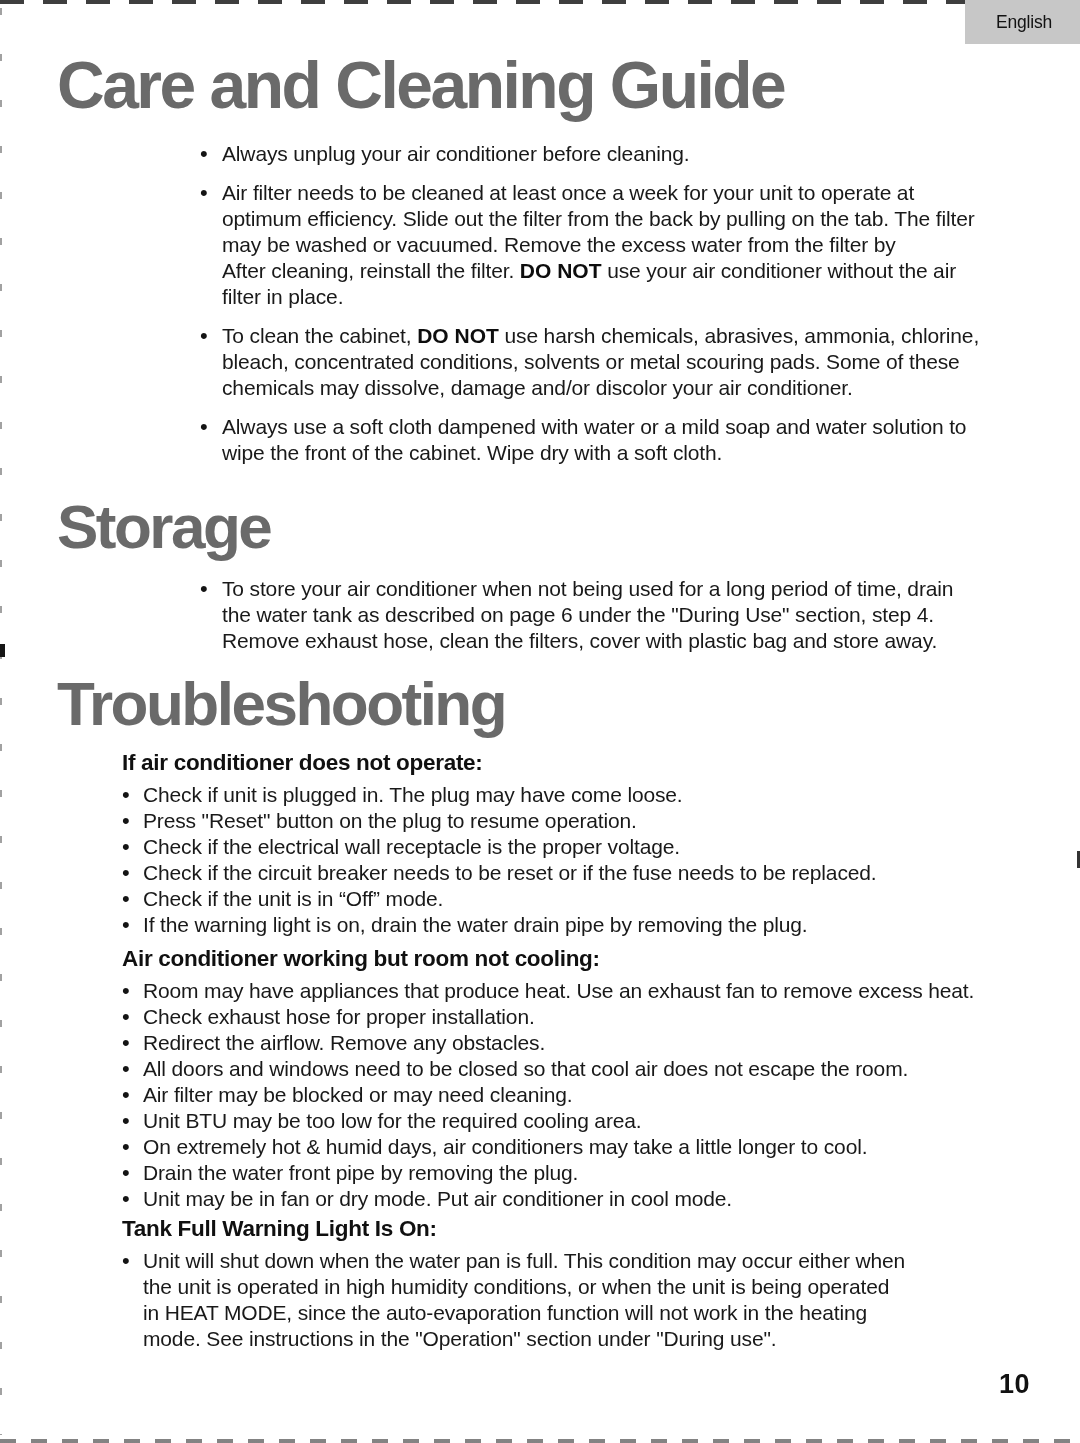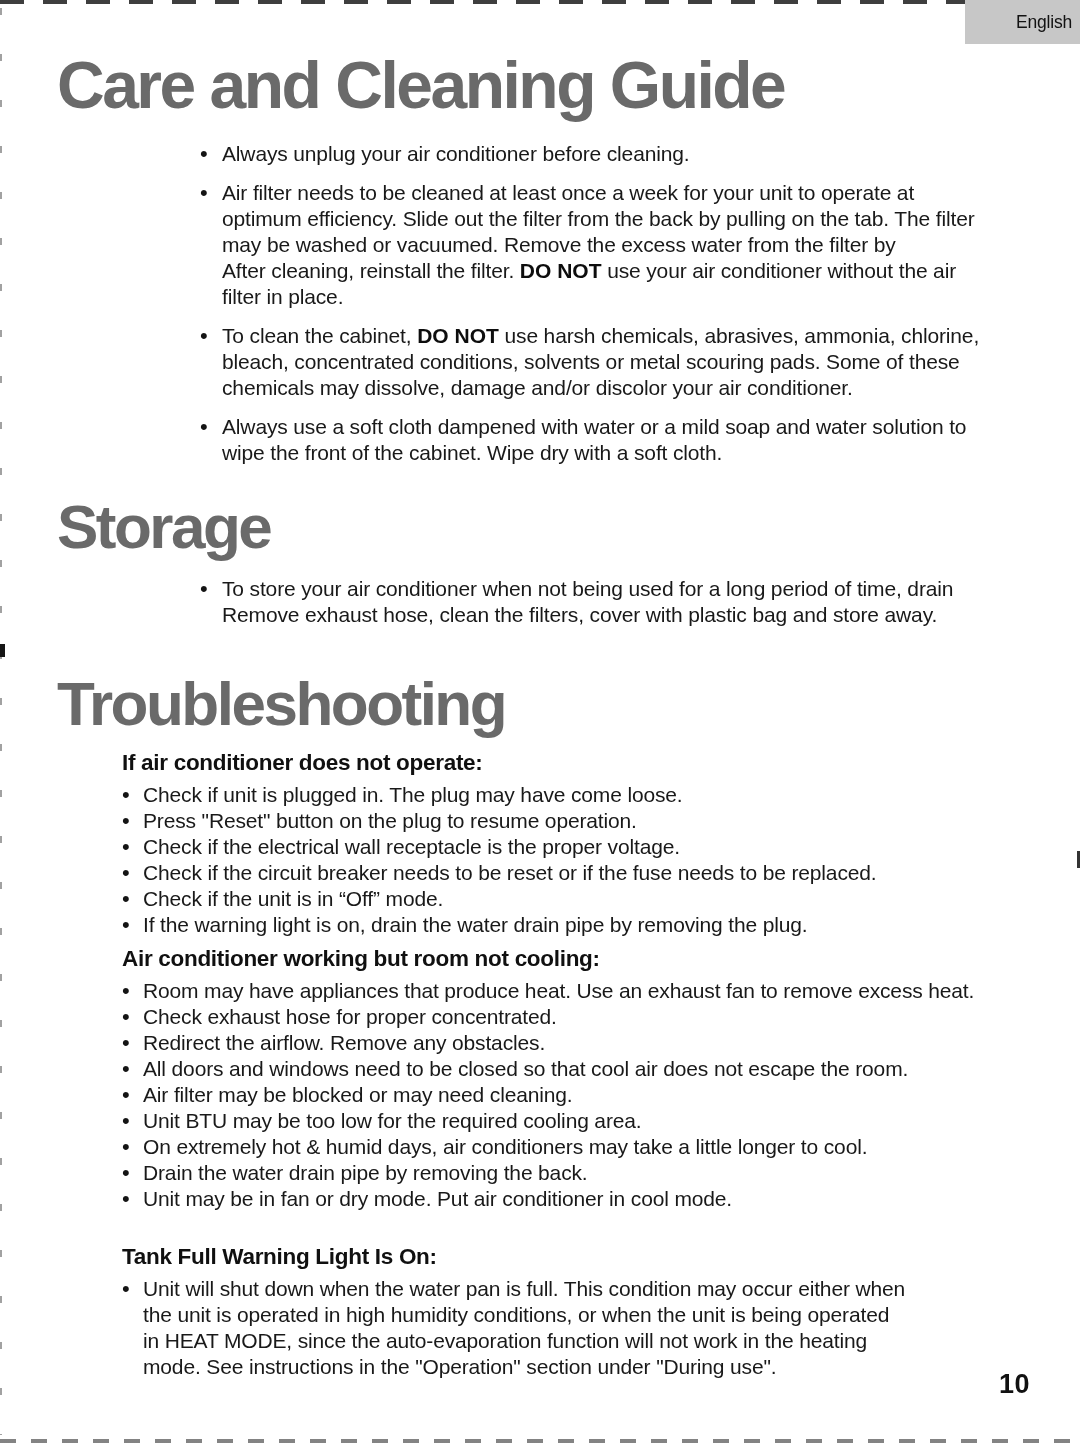--- a/index.html
+++ b/index.html
@@ -22,21 +22,21 @@
     background:repeating-linear-gradient(180deg,#444 0 7px,transparent 7px 46px);
     opacity:.5;}
   .mark-left{position:absolute;left:0;top:644px;width:5px;height:13px;background:#151515;}
   .mark-right{position:absolute;right:0;top:851px;width:3px;height:17px;background:#333;}
 
   
   .lang-tab{
     position:absolute;top:0;right:0;width:115px;height:44px;
     background:#c7c7c7;
     display:flex;align-items:center;
-    box-sizing:border-box;padding-left:51px;
+    box-sizing:border-box;padding-left:31px;
   }
   .lang-tab span{font-size:17.5px;color:#121212;letter-spacing:-0.2px;}
 
   
   #document-content{position:absolute;inset:0;padding-left:28px;}
 
   
   .doc-h1{
     position:absolute;margin:0;
     font-weight:bold;color:#6a6a6a;
@@ -59,21 +59,21 @@
   .bullet-list b{color:#0d0d0d;letter-spacing:0;}
 
   #list-care{position:absolute;left:200px;top:141px;width:840px;}
   #list-care li + li{margin-top:13px;}
   #list-storage{position:absolute;left:200px;top:576px;width:840px;}
 
   
   .subsection{position:absolute;left:122px;width:915px;}
   #sub-1{top:750px;}
   #sub-2{top:946px;}
-  #sub-3{top:1216px;margin-top:28px;}
+  #sub-3{top:1216px;}
   .subsection h3{
     margin:0 0 6px 0;
     font-size:22.5px;line-height:26px;
     font-weight:bold;color:#101010;
     letter-spacing:-0.3px;
   }
   .subsection .bullet-list .dot{width:21px;}
 
   
   .page-number{
@@ -129,20 +129,21 @@
           <div class="line">wipe the front of the cabinet. Wipe dry with a soft cloth.</div>
         </div>
       </li>
     </ul>
     <h1 class="doc-h1" id="h1-storage">Storage</h1>
     <ul class="bullet-list" id="list-storage">
       <li>
         <span class="dot">•</span>
         <div class="btext">
           <div class="line">To store your air conditioner when not being used for a long period of time, drain</div>
+          <div class="line">the water tank as described on page 6 under the "During Use" section, step 4.</div>
           <div class="line">Remove exhaust hose, clean the filters, cover with plastic bag and store away.</div>
         </div>
       </li>
     </ul>
     <h1 class="doc-h1" id="h1-troubleshooting">Troubleshooting</h1>
     <section class="subsection" id="sub-1">
       <h3>If air conditioner does not operate:</h3>
       <ul class="bullet-list" id="sub-1-list">
         <li>
           <span class="dot">•</span>
@@ -187,21 +188,21 @@
       <ul class="bullet-list" id="sub-2-list">
         <li>
           <span class="dot">•</span>
           <div class="btext">
             <div class="line">Room may have appliances that produce heat. Use an exhaust fan to remove excess heat.</div>
           </div>
         </li>
         <li>
           <span class="dot">•</span>
           <div class="btext">
-            <div class="line">Check exhaust hose for proper concentrated.</div>
+            <div class="line">Check exhaust hose for proper installation.</div>
           </div>
         </li>
         <li>
           <span class="dot">•</span>
           <div class="btext">
             <div class="line">Redirect the airflow. Remove any obstacles.</div>
           </div>
         </li>
         <li>
           <span class="dot">•</span>
@@ -223,21 +224,21 @@
         </li>
         <li>
           <span class="dot">•</span>
           <div class="btext">
             <div class="line">On extremely hot &amp; humid days, air conditioners may take a little longer to cool.</div>
           </div>
         </li>
         <li>
           <span class="dot">•</span>
           <div class="btext">
-            <div class="line">Drain the water drain pipe by removing the back.</div>
+            <div class="line">Drain the water front pipe by removing the plug.</div>
           </div>
         </li>
         <li>
           <span class="dot">•</span>
           <div class="btext">
             <div class="line">Unit may be in fan or dry mode. Put air conditioner in cool mode.</div>
           </div>
         </li>
       </ul>
     </section>

